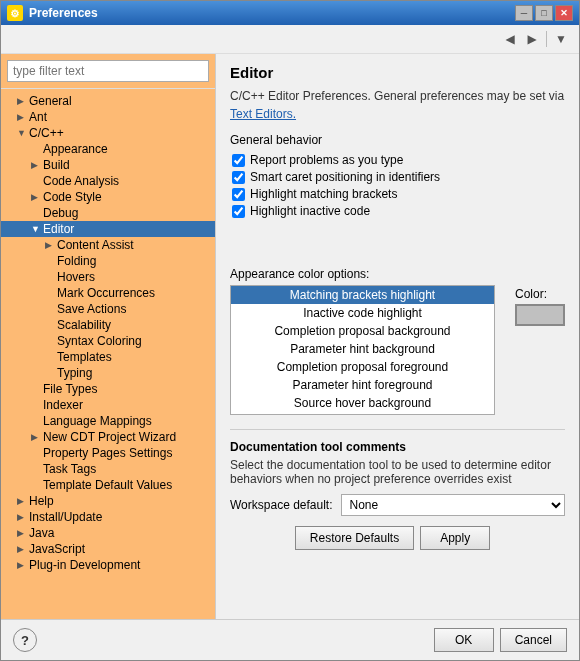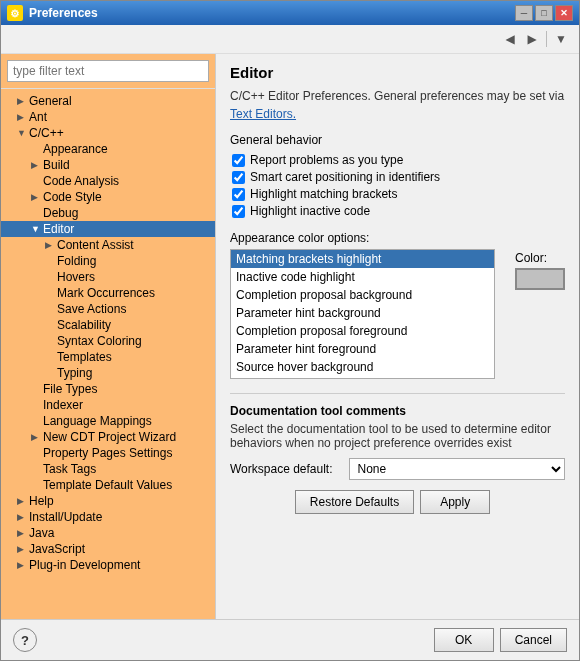--- a/index.html
+++ b/index.html
@@ -161,25 +161,27 @@
     }
     .checkbox-row label {
       font-size: 12px;
     }
     .appearance-section {
       margin-top: 10px;
     }
     .appearance-label {
       font-size: 12px;
       margin-bottom: 4px;
+      margin-top: 36px;
     }
     .color-options-row {
       display: flex;
       align-items: flex-start;
       gap: 20px;
+      text-align: center;
     }
     .color-list {
       flex: 1;
       border: 1px solid #aaa;
       background: white;
       height: 130px;
       overflow-y: auto;
     }
     .color-list-item {
       padding: 2px 5px;
@@ -205,21 +207,21 @@
     .doc-section {
       margin-top: 14px;
       border-top: 1px solid #ccc;
       padding-top: 10px;
     }
     .doc-title { font-size: 12px; font-weight: bold; margin-bottom: 4px; }
     .doc-desc { font-size: 12px; color: #333; margin-bottom: 8px; }
     .workspace-row {
       display: flex;
       align-items: center;
-      gap: 16px;
+      gap: 8px;
     }
     .workspace-lbl { font-size: 12px; white-space: nowrap; }
     .workspace-select {
       flex: 1;
       padding: 2px 4px;
       font-size: 12px;
       border: 1px solid #aaa;
       background: white;
       height: 22px;
     }

